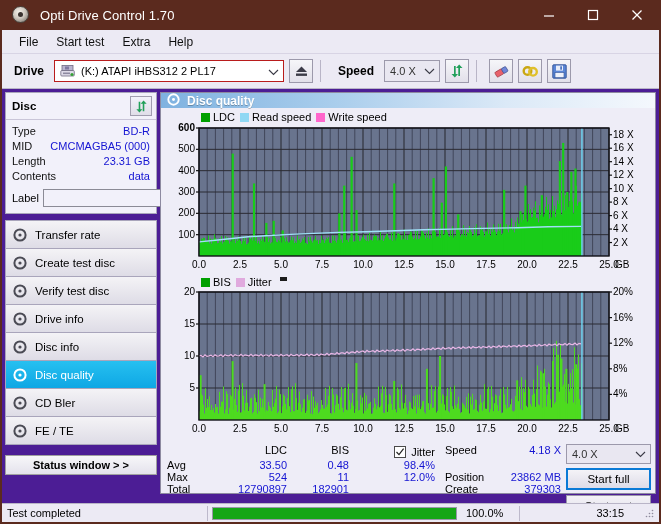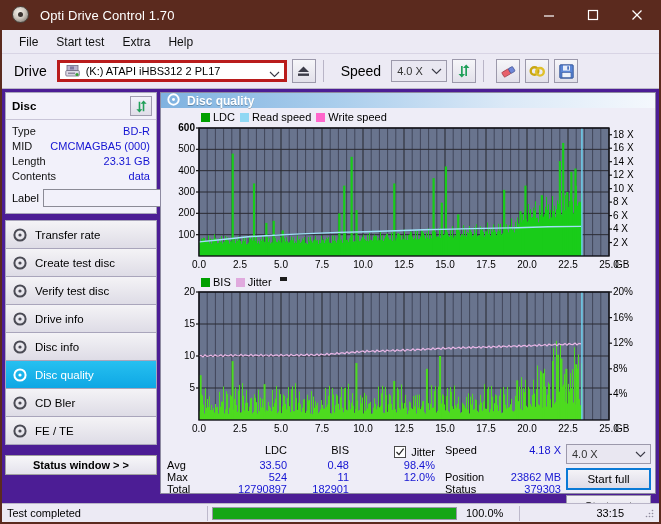--- a/index.html
+++ b/index.html
@@ -47,24 +47,24 @@
   .menubar {
     height:24px; background:#eceaf4; display:flex; align-items:center;
     padding-left:8px; border-bottom:1px solid #d8d4e4;
   }
   .menu-item { padding:3px 9px; font-size:12px; color:#101010; }
   
   .toolbar {
     height:35px; background:#eceaf4; display:flex; align-items:center;
     padding:0 6px; gap:0px; border-bottom:1px solid #b9b5c7;
   }
-  .tb-label { font-size:14px; font-weight:normal; margin:0 10px 0 6px; }
+  .tb-label { font-size:12px; font-weight:bold; margin:0 10px 0 6px; }
   .tb-label.sp { margin-left:10px; }
   .drive-combo {
-    width:230px; height:22px; background:#fff; border:3px solid #b91c1c;
+    width:230px; height:22px; background:#fff; border:1px solid #b91c1c;
     display:flex; align-items:center; position:relative; padding-left:3px;
   }
   .drive-combo .dtext { font-size:11px; margin-left:5px; }
   .drive-combo .chev {
     position:absolute; right:4px; top:0; height:22px; display:flex; align-items:center;
   }
   .printer-icon { width:16px; height:14px; position:relative; flex:0 0 auto; margin-left:2px;}
   .btn-sq {
     width:24px; height:24px; background:linear-gradient(#f6f6f9,#e2e0ea);
     border:1px solid #9c99ab; display:flex; align-items:center; justify-content:center;
@@ -1479,21 +1479,21 @@
           </div>
           <div class="sv">98.4%</div>
           <div class="sv">12.0%</div>
           <div>&nbsp;</div>
         </div>
 
         <div class="col" style="width:56px; padding-left:6px;">
           <div style="height:15px;">Speed</div>
           <div>&nbsp;</div>
           <div>Position</div>
-          <div>Status</div>
+          <div>Create</div>
         </div>
         <div class="col" style="width:66px; text-align:right;">
           <div class="sv" style="height:15px;">4.18 X</div>
           <div>&nbsp;</div>
           <div class="sv">23862 MB</div>
           <div class="sv">379303</div>
         </div>
 
         <div class="col" style="width:92px; padding-left:5px;">
           <div class="combo-sm">

